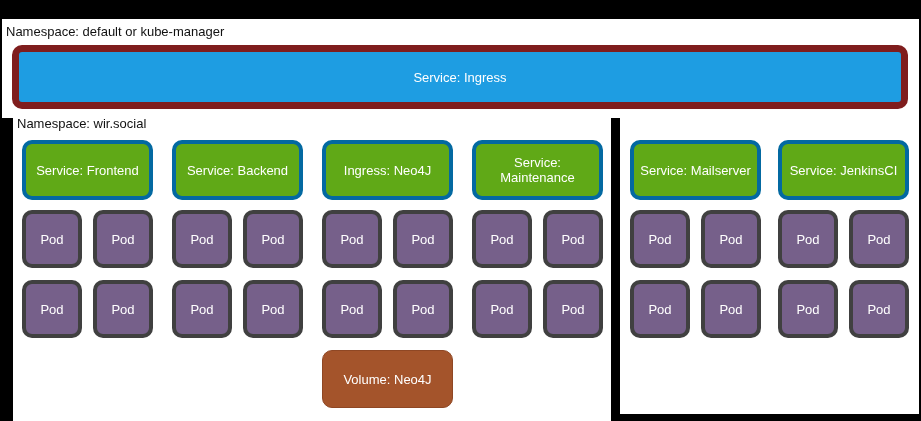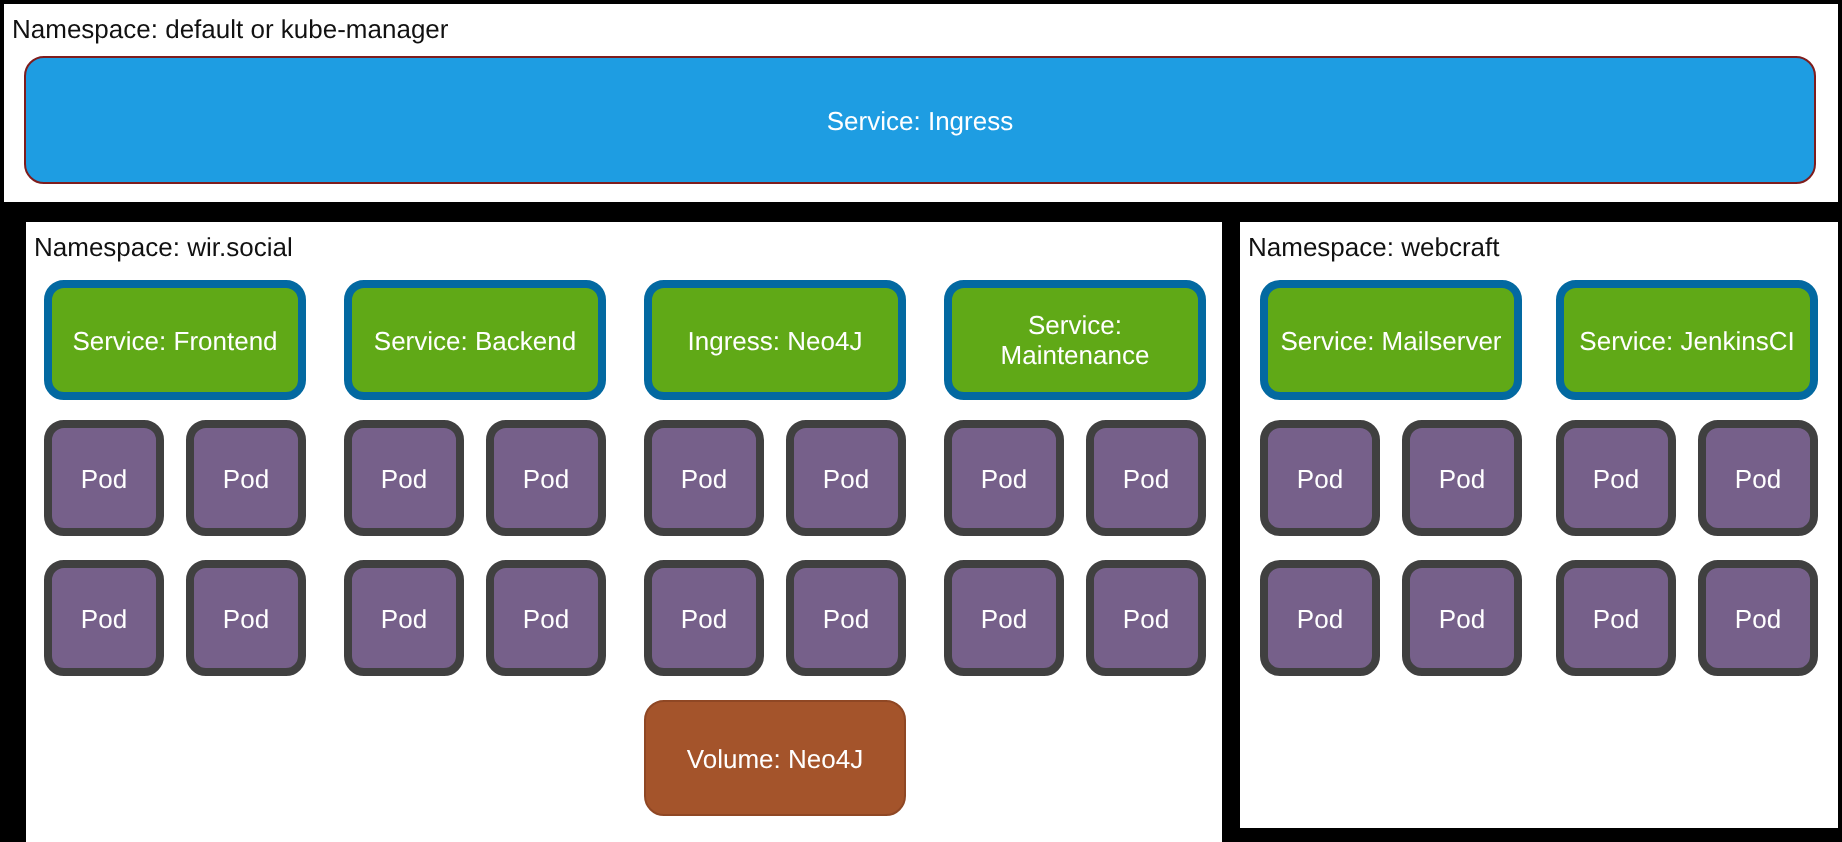--- a/index.html
+++ b/index.html
@@ -33,21 +33,21 @@
     box-sizing: border-box;
   }
   .svc {
     background: #60A917;
     border: 4px solid #0369a1;
     top: 29px; height: 60px;
     left: 0; width: 131px;
   }
   .ingress {
     background: #1E9DE2;
-    border: 1px solid #7f1d1d;
+    border: 7px solid #7f1d1d;
     left: 10px; top: 26px;
     width: 896px; height: 64px;
   }
   .pod {
     background: #76608A;
     border: 4px solid #404040;
     width: 60px; height: 58px;
   }
   .pod.row1 { top: 99px; }
   .pod.row2 { top: 169px; }
@@ -57,21 +57,21 @@
     background: #A4542B;
     border: 1px solid #8F4724;
     top: 239px; height: 58px;
     left: 0; width: 131px;
   }
   .col {
     position: absolute;
     top: 0; height: 100%;
     width: 131px;
   }
-  #top-panel   { left: 2px;   top: 2px;   width: 917px; height: 99px;  }
+  #top-panel   { left: 2px;   top: 19px;   width: 917px; height: 99px;  }
   #left-panel  { left: 13px;   top: 111px; width: 598px; height: 389px; }
   #right-panel { left: 620px; top: 111px; width: 299px; height: 303px; }
 
   #left-panel .col.c1 { left: 9px; }
   #left-panel .col.c2 { left: 159px; }
   #left-panel .col.c3 { left: 309px; }
   #left-panel .col.c4 { left: 459px; }
   #right-panel .col.c1 { left: 10px; }
   #right-panel .col.c2 { left: 158px; }
 </style>
@@ -114,21 +114,20 @@
   <div class="col c4">
     <div class="box svc">Service: Maintenance</div>
     <div class="box pod row1 pos1">Pod</div>
     <div class="box pod row1 pos2">Pod</div>
     <div class="box pod row2 pos1">Pod</div>
     <div class="box pod row2 pos2">Pod</div>
   </div>
 </div>
 
 <div class="panel" id="right-panel">
-  <div class="ns-label">Namespace: webcraft</div>
 
   <div class="col c1">
     <div class="box svc">Service: Mailserver</div>
     <div class="box pod row1 pos1">Pod</div>
     <div class="box pod row1 pos2">Pod</div>
     <div class="box pod row2 pos1">Pod</div>
     <div class="box pod row2 pos2">Pod</div>
   </div>
 
   <div class="col c2">

